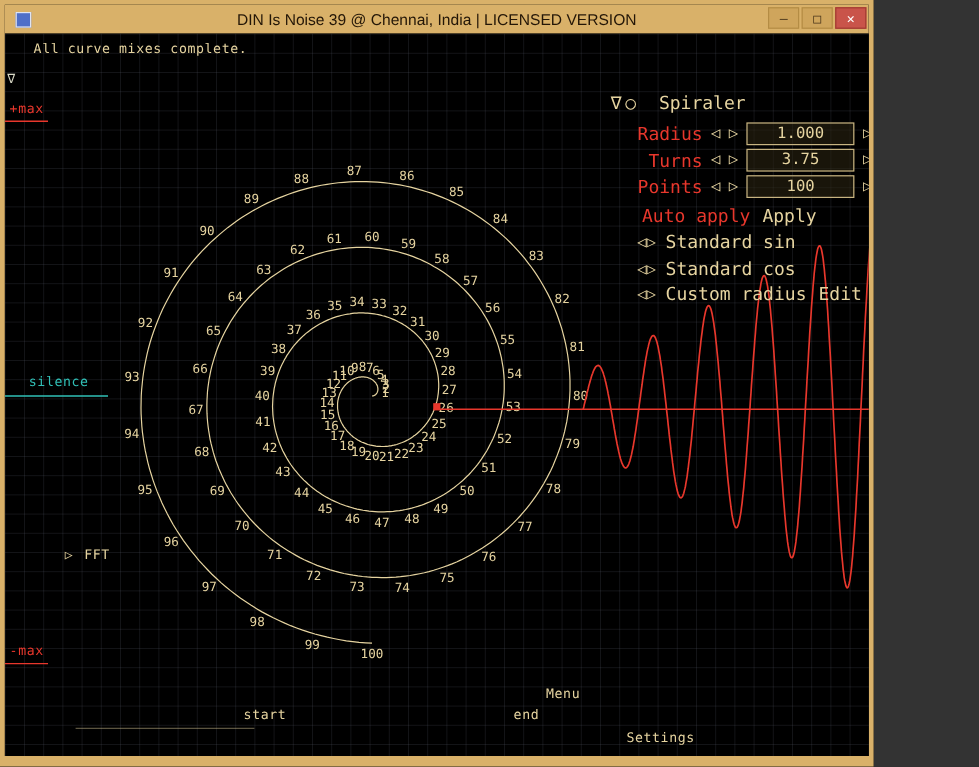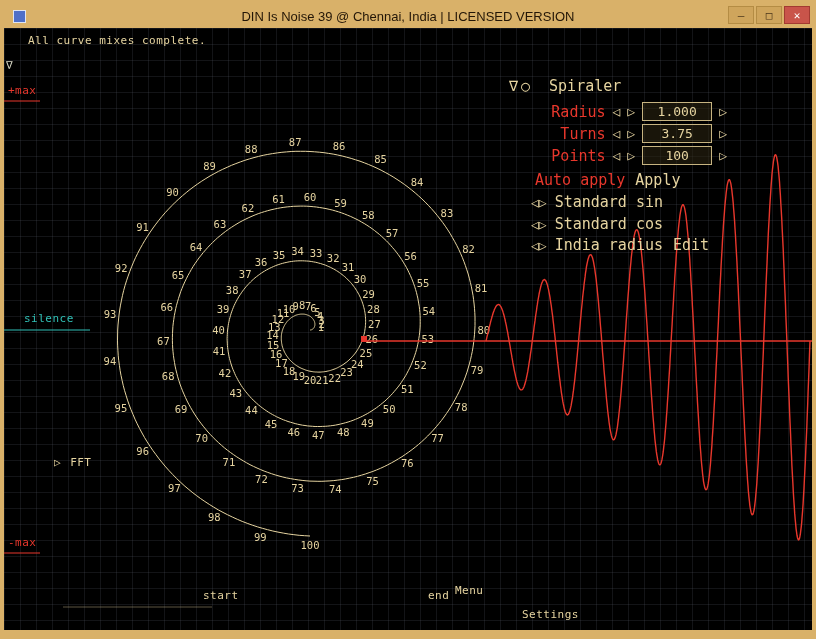--- a/index.html
+++ b/index.html
@@ -1,17 +1,17 @@
 <!DOCTYPE html>
 <html style="--tan: #e6d4a0; --red: #e8372c; --cyan: #31c0b7; --frame: #d9b169;"><head>
 <meta charset="utf-8">
 <style>
   html,body{margin:0;padding:0;background:#333;}
   .window{
-    position:relative;width:816px;height:639px;box-sizing:border-box;
+    position:relative;width:728px;height:639px;box-sizing:border-box;
     border:4px solid var(--frame);border-bottom-width:9px;
     background:#000;font-family:"DejaVu Sans Mono",monospace;overflow:hidden;
   }
   .titlebar{
     height:24px;background:var(--frame);position:relative;
     display:flex;align-items:center;
   }
   .app-icon{width:13px;height:13px;margin-left:9px;background:#4f6fc8;border:1px solid #dfe4f2;box-sizing:border-box;}
   .title{
     position:absolute;left:0;right:0;text-align:center;font-size:13px;color:#231607;
@@ -33,21 +33,21 @@
   #scene{position:absolute;left:0;top:0;}
   #scene text{font-family:"DejaVu Sans Mono",monospace;}
   .t{position:absolute;color:var(--tan);font-size:11px;letter-spacing:0.5px;white-space:pre;}
   .red{color:var(--red);}
   .cyan{color:var(--cyan);margin-left:20px;}
   .row{position:absolute;display:flex;align-items:center;}
   .field-row{position:absolute;right:85px;display:flex;align-items:center;gap:7px;color:var(--tan);font-size:15px;}
   .spin{color:var(--tan);font-size:13px;cursor:default;}
   .valbox{
     display:inline-block;width:56px;text-align:center;font-size:13px;color:var(--tan);
-    border:1px solid #c7b481;background:rgba(45,38,18,0.55);padding:1px 6px;
+    border:1px solid #c7b481;background:rgba(45,38,18,0.55);padding:1px 16px;
   }
   .gap8{margin-right:8px;} .gap10{margin-right:10px;}
   .hdr-glyph{margin-right:3px;}
 </style>
 </head>
 <body>
 
 <div class="window">
 
   <div class="titlebar">
@@ -231,24 +231,24 @@
 
     <div class="row" style="left:527px;top:187px;font-size:15px;color:var(--tan);">
       <span class="spin">◁</span>
       <span class="spin gap8">▷</span>
       <span>Standard cos</span>
     </div>
 
     <div class="row" style="left:527px;top:208px;font-size:15px;color:var(--tan);">
       <span class="spin">◁</span>
       <span class="spin gap8">▷</span>
-      <span class="gap10">India radius</span>
+      <span class="gap10">Custom radius</span>
       <span>Edit</span>
     </div>
 
     <div class="t" style="left:199px;top:561px;">start</div>
     <div class="t" style="left:424px;top:561px;">end</div>
     <div class="t" style="left:79px;top:580px;margin-top:40px;">-0.550, -1.300</div>
-    <div class="t" style="left:451px;top:556px;">Menu</div>
+    <div class="t" style="left:451px;top:544px;">Menu</div>
     <div class="t" style="left:518px;top:580px;">Settings</div>
 
   </div>
 </div>
 
 </body></html>

